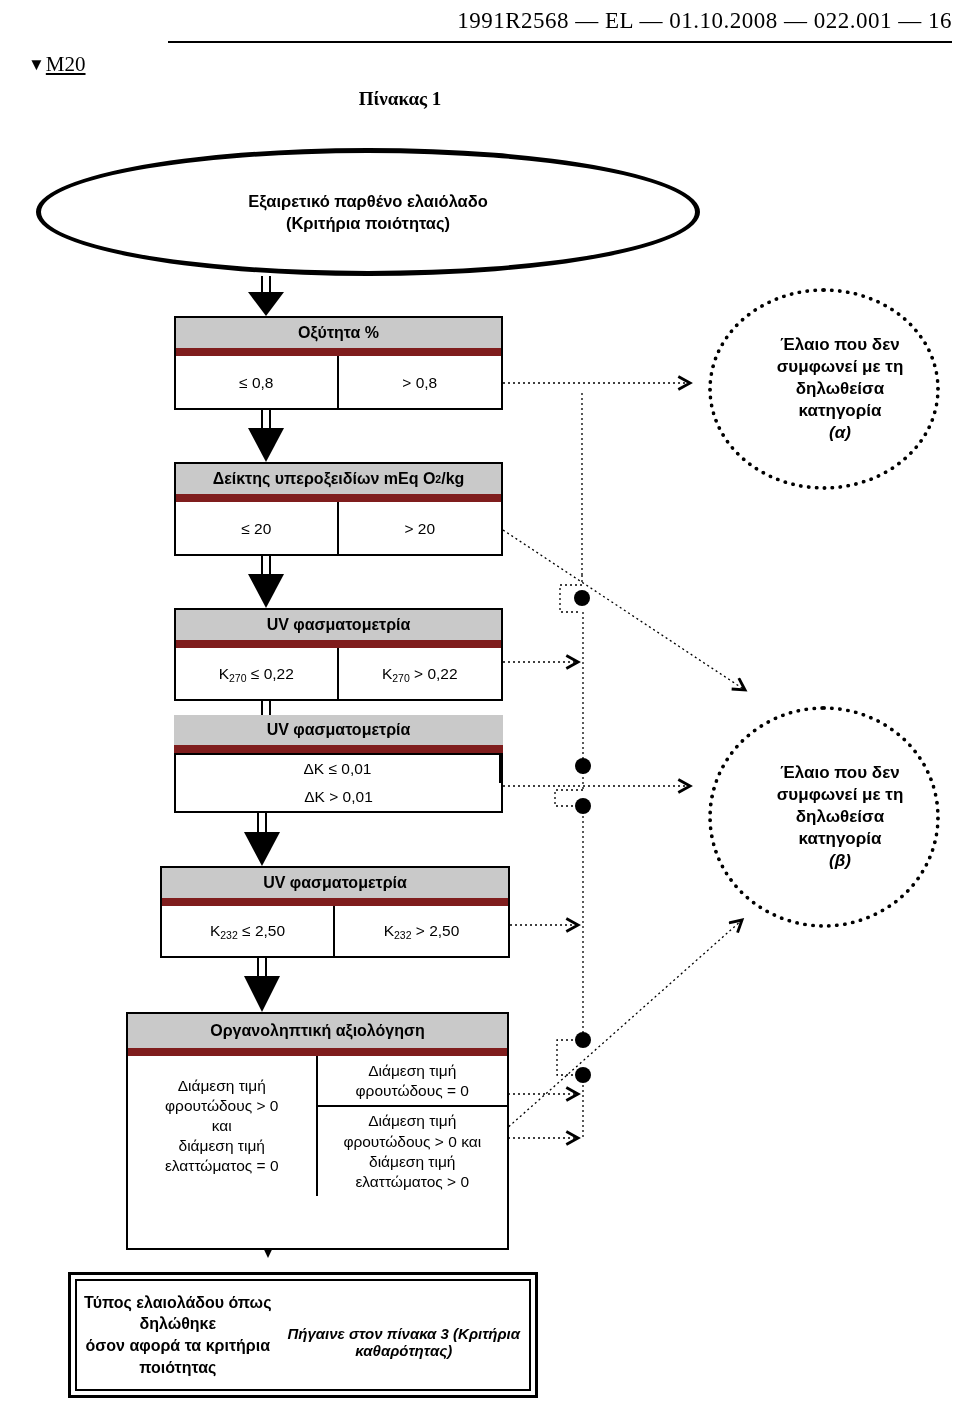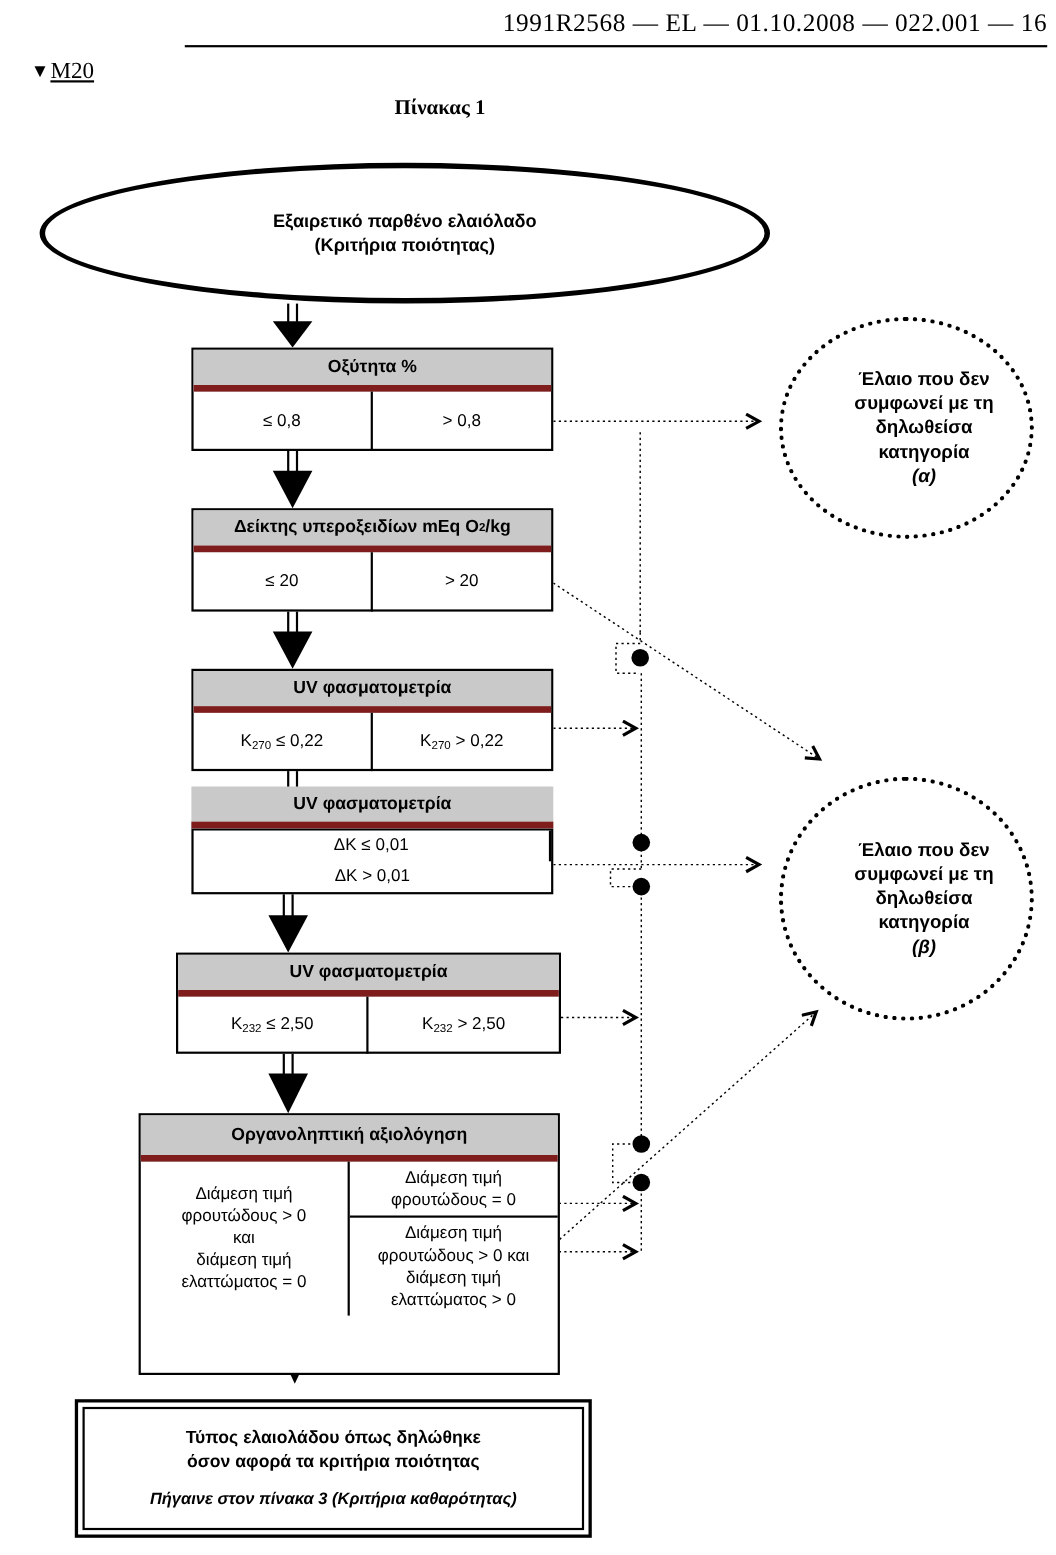--- a/index.html
+++ b/index.html
@@ -115,21 +115,21 @@
   
   .crit-box {
     position: absolute;
     border: 2px solid #000;
     box-sizing: border-box;
     background: #ffffff;
   }
   .crit-head {
     height: 38px;
     background: #c9c9c9;
-    border-bottom: 6px solid #7f1d1d;
+    border-bottom: 8px solid #7f1d1d;
     display: flex;
     align-items: center;
     justify-content: center;
     font-size: 16px;
     font-weight: bold;
     box-sizing: border-box;
   }
   .crit-body {
     display: flex;
     align-items: stretch;
@@ -203,24 +203,24 @@
   }
   .final-box-inner {
     position: absolute;
     left: 4px;
     top: 4px;
     right: 4px;
     bottom: 4px;
     border: 2px solid #000;
     box-sizing: border-box;
     display: flex;
-    flex-direction: column;
+    flex-direction: row;
     align-items: center;
     justify-content: flex-start;
-    padding-top: 16px;
+    padding-top: 0;
   }
   .final-title {
     text-align: center;
     font-size: 16px;
     font-weight: bold;
     line-height: 1.35;
     white-space: pre-line;
   }
   .final-note {
     text-align: center;

